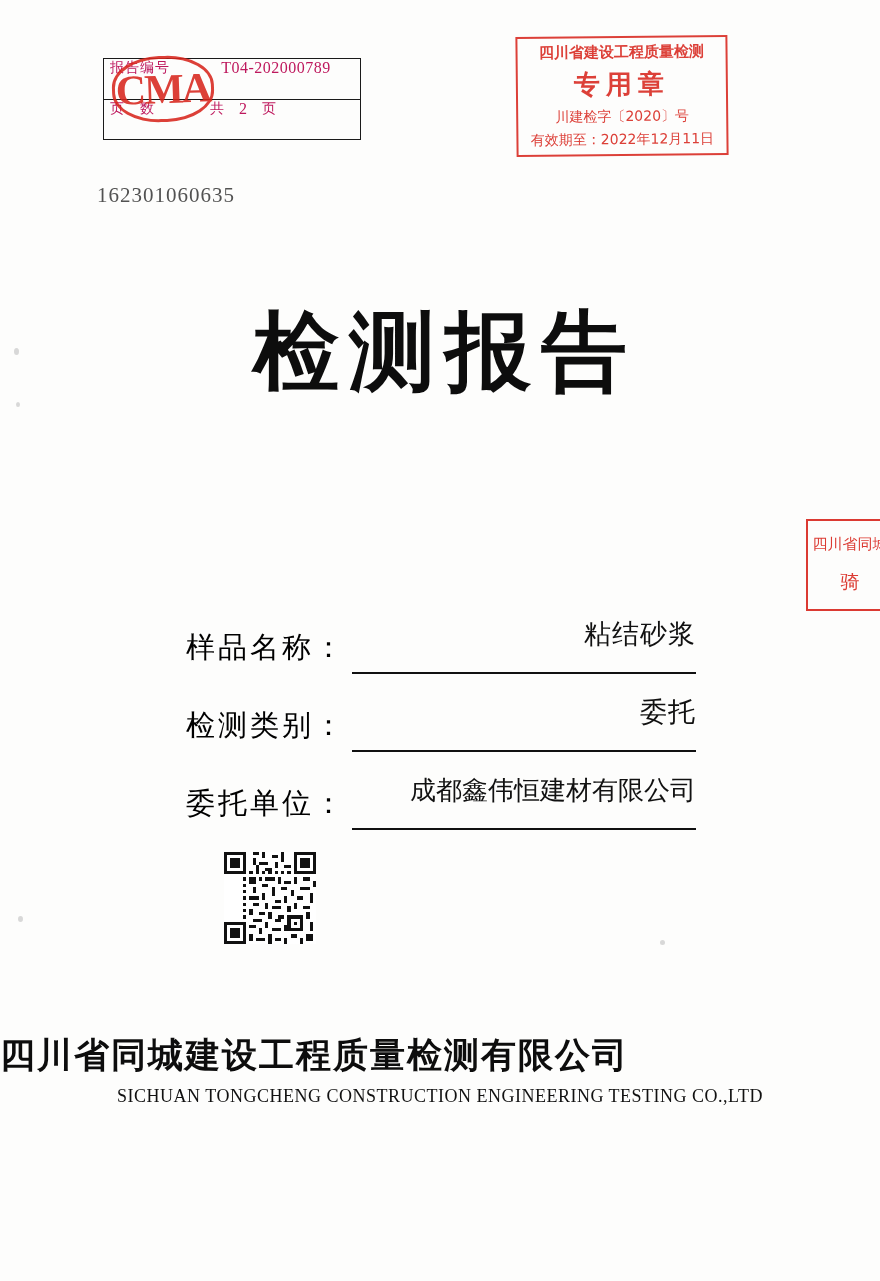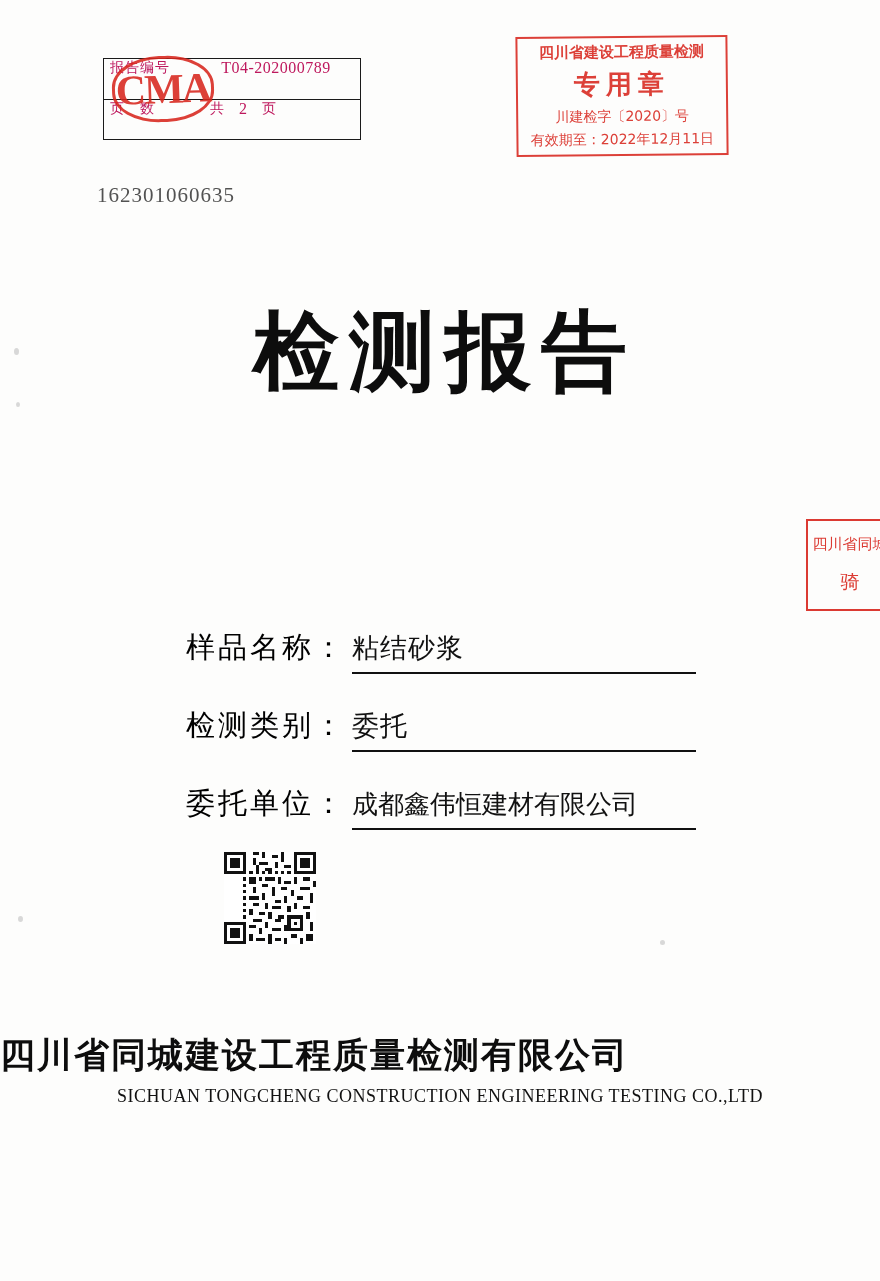--- a/index.html
+++ b/index.html
@@ -207,26 +207,26 @@
     font-family: "DejaVu Sans", sans-serif;
     font-size: 29px;
     letter-spacing: 3px;
     color: #000000;
     white-space: nowrap;
     padding-bottom: 6px;
   }
   .field-value {
     flex: 1;
     border-bottom: 2px solid #111;
-    text-align: left;
+    text-align: right;
     font-family: "DejaVu Sans", sans-serif;
     font-size: 27px;
     letter-spacing: 1px;
     color: #111;
-    padding-bottom: 6px;
+    padding-bottom: 20px;
     margin-left: 6px;
   }
   .field-row.unit .field-value {
     font-size: 26px;
     letter-spacing: 0px;
   }
 
   
   .qr {
     position: absolute;

